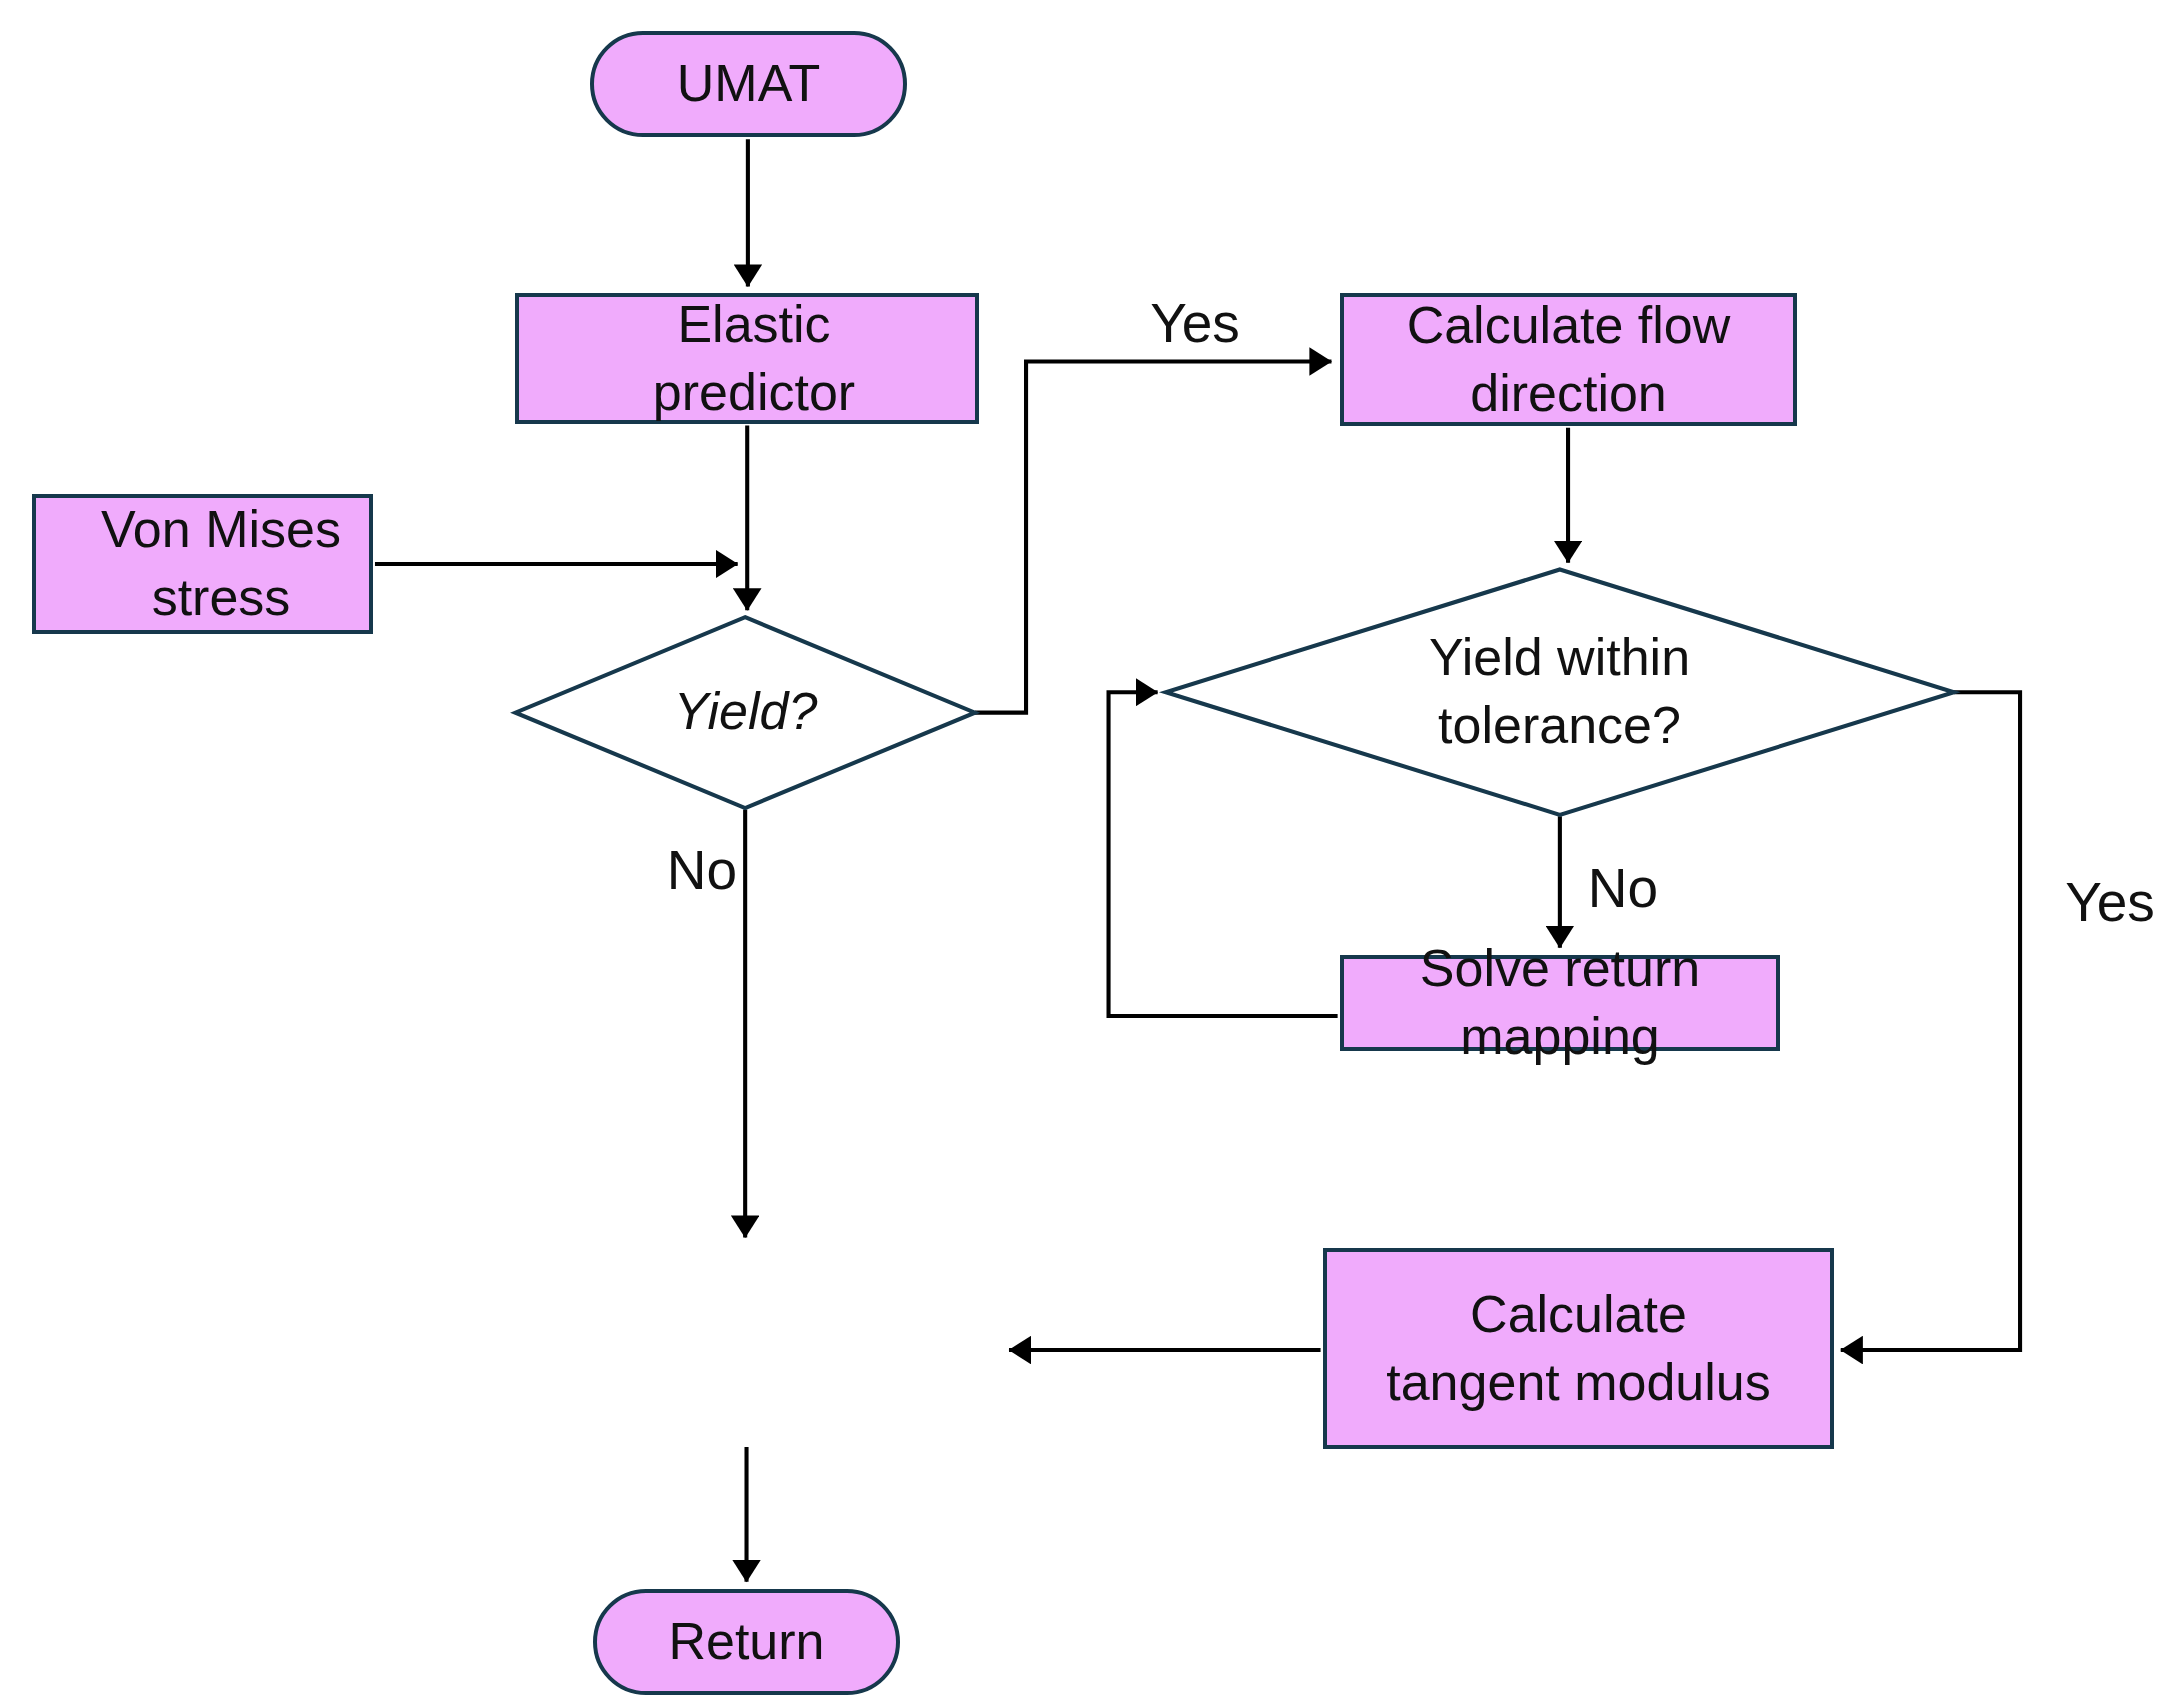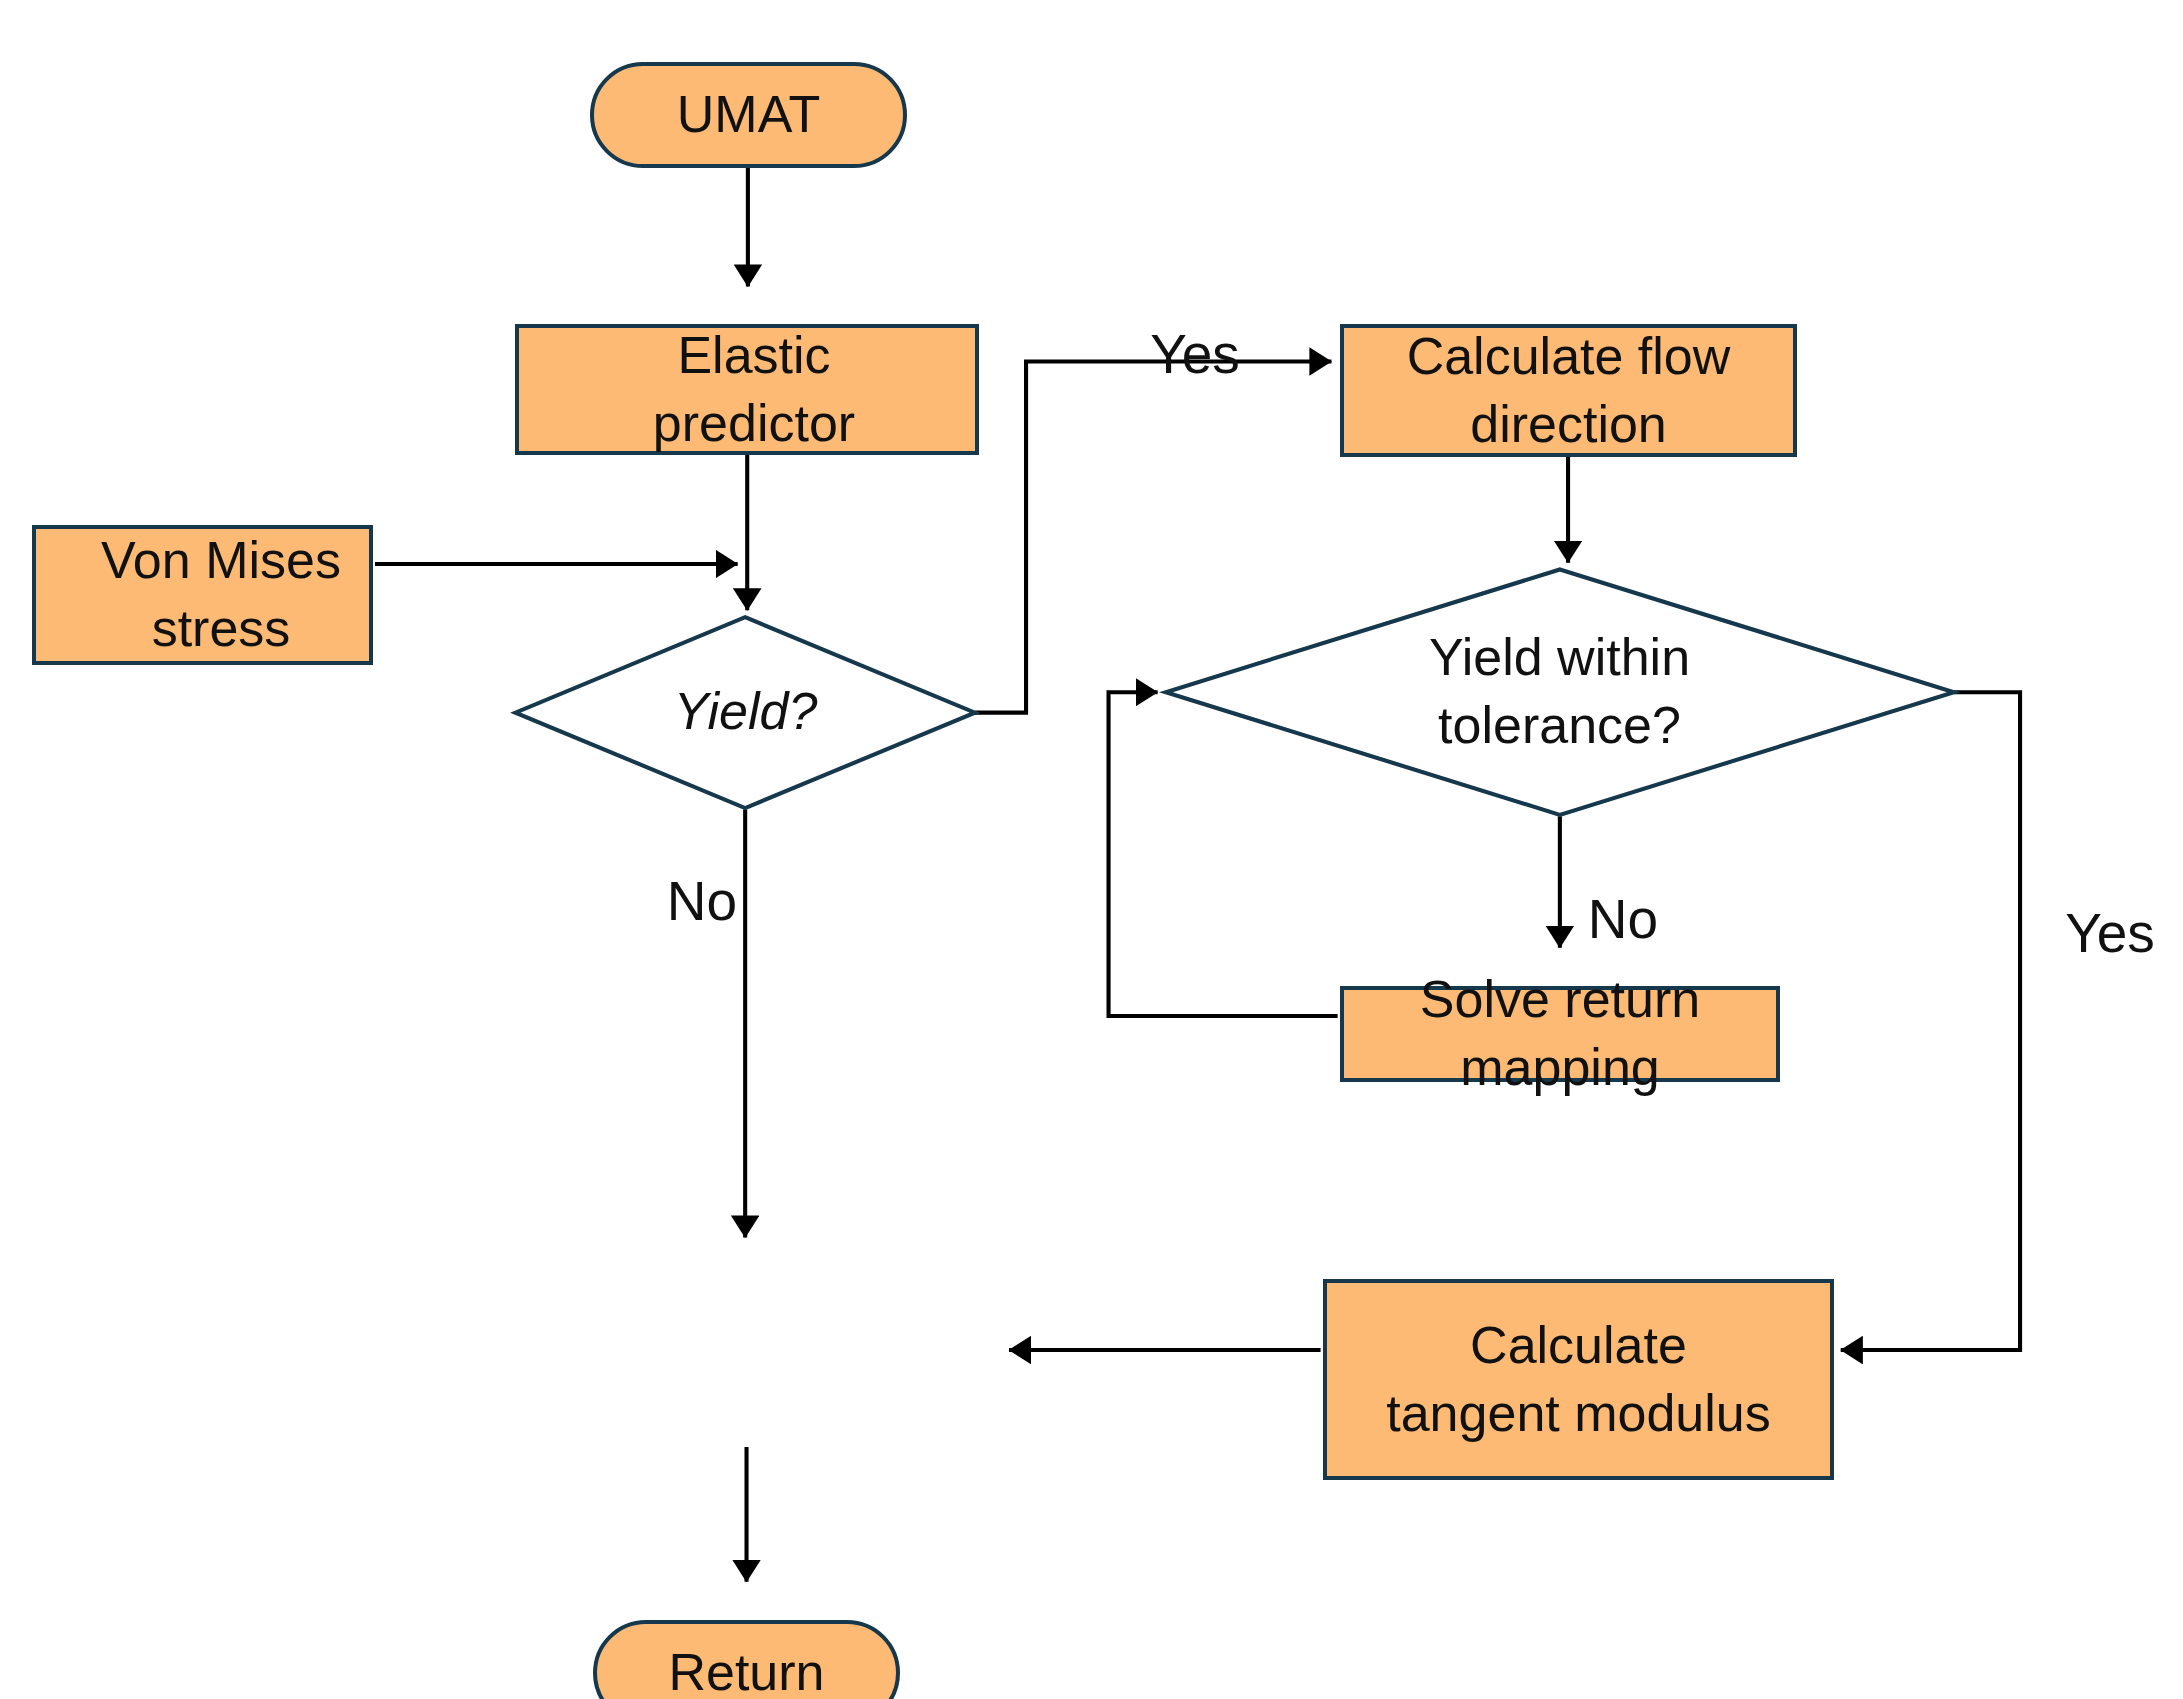--- a/index.html
+++ b/index.html
@@ -29,31 +29,30 @@
     stroke-width:6;
   }
   .decision-shape{
     fill:#ffffff;
     stroke:var(--shape-border);
     stroke-width:6;
   }
   .node{
     position:absolute;
     box-sizing:border-box;
-    background:#fdba74;
+    background:#f0abfc;
     border:4.1px solid var(--shape-border);
     display:flex;
     align-items:center;
     justify-content:center;
     text-align:center;
     white-space:pre-line;
     font-size:52px;
     line-height:1.3;
     color:var(--text);
-    margin-top:31px;
   }
   .terminator{border-radius:681px;}
   .decision-label{
     position:absolute;
     display:flex;
     align-items:center;
     justify-content:center;
     text-align:center;
     white-space:pre-line;
     font-size:52px;
@@ -64,21 +63,20 @@
   .edge-label{
     position:absolute;
     display:flex;
     align-items:center;
     justify-content:center;
     text-align:center;
     font-size:55px;
     line-height:1;
     color:var(--text);
     background:transparent;
-    margin-top:31px;
   }
 
   
   #node-umat            {left:590px;  top:31px;   width:317px; height:106px;}
   #node-elastic         {left:515px;  top:293px;  width:464px; height:131px;padding-left:14px;}
   #node-vonmises        {left:32px;   top:494px;  width:341px; height:140px;padding-left:37px;}
   #node-calcflow        {left:1340px; top:293px;  width:457px; height:133px;}
   #node-solvereturn     {left:1340px; top:955px; width:440px; height:96px;}
   #node-calctangent     {left:1323px; top:1248px; width:511px; height:201px;}
   #node-updatevars      {left:498px;  top:1244px; width:505px; height:201px;}

